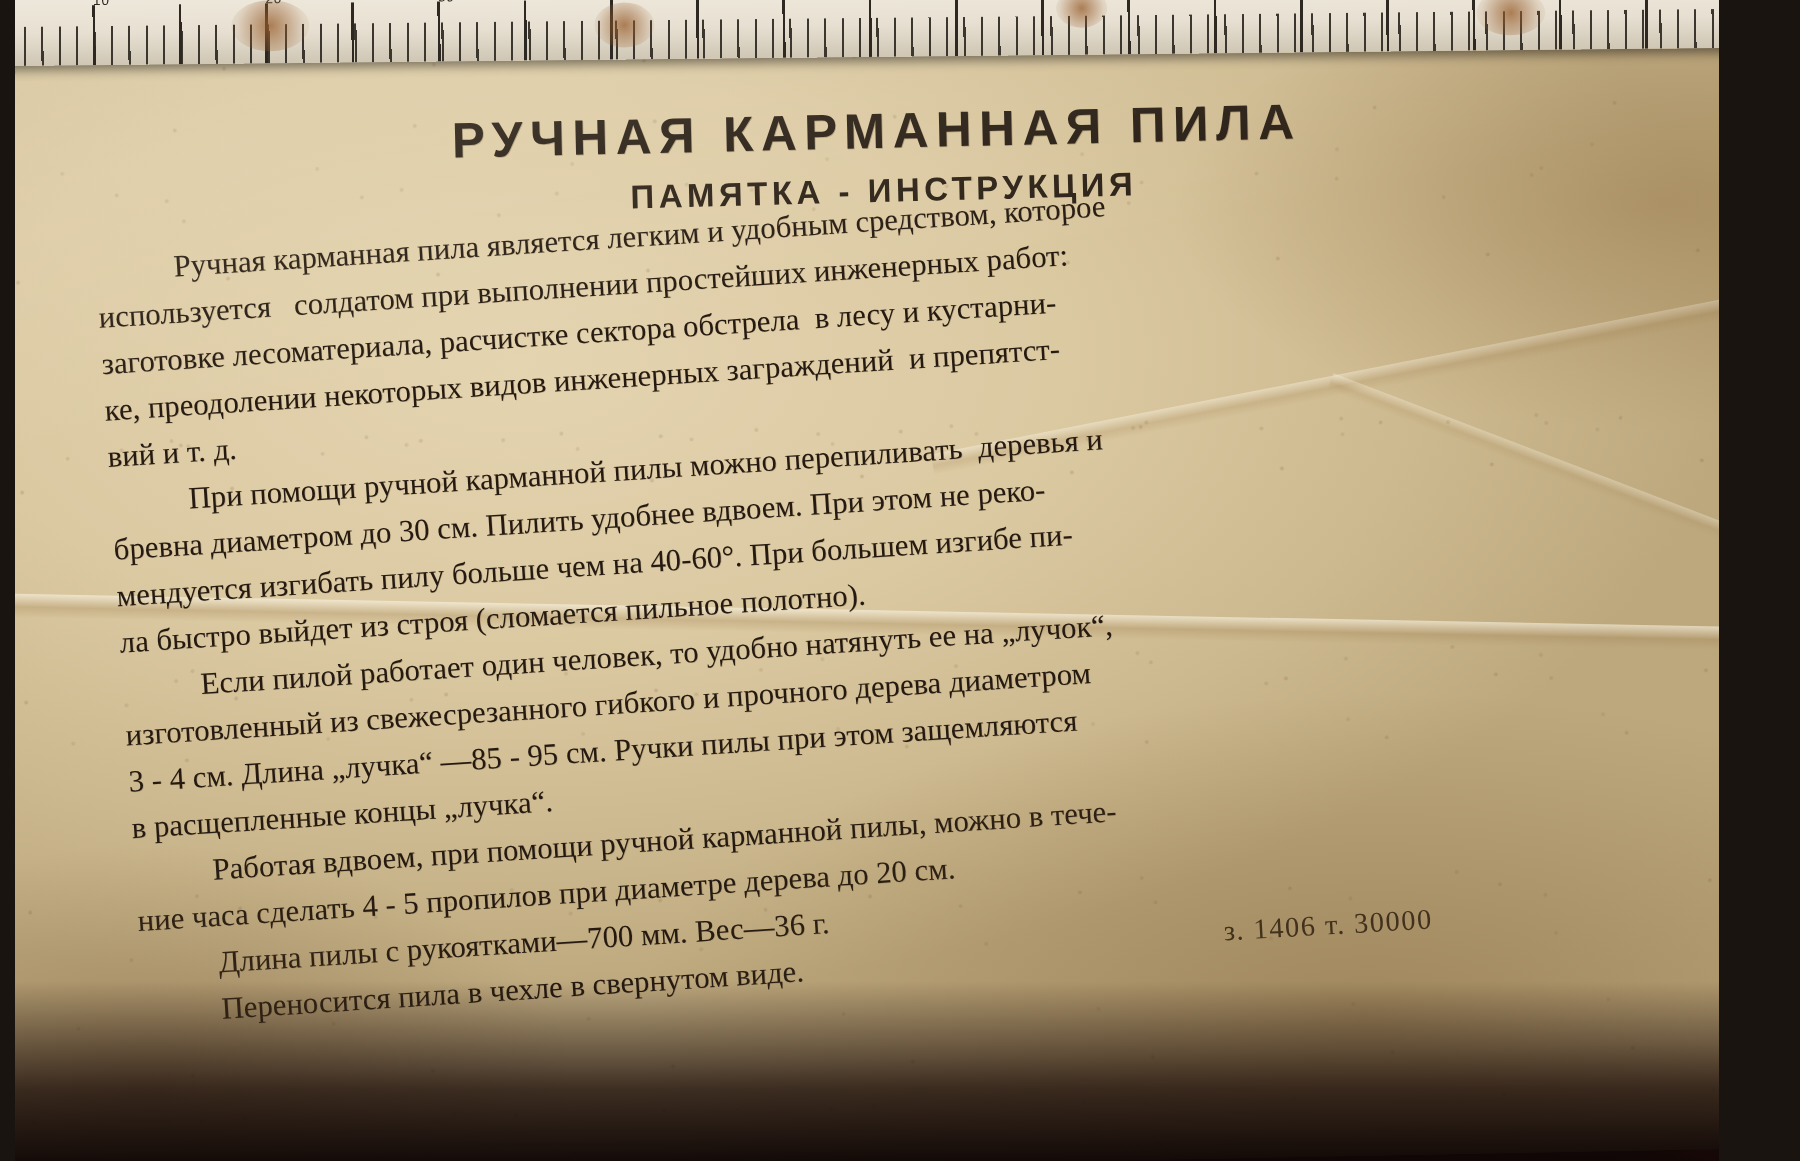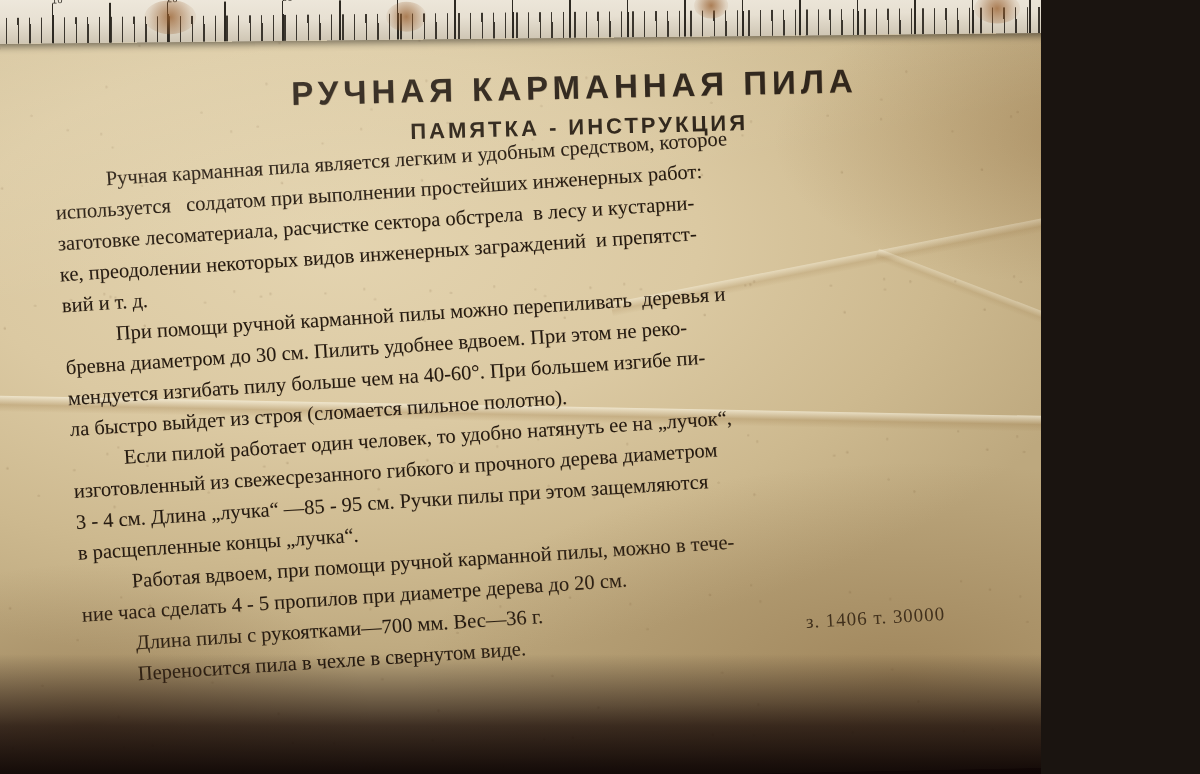--- a/index.html
+++ b/index.html
@@ -2,25 +2,26 @@
 <html lang="ru"><head>
 <meta charset="utf-8">
 <style>
   html, body {
     margin: 0;
     padding: 0;
     background: #1a1410;
   }
   #stage {
     position: relative;
-    width: 1041px;
+    width: 1136px;
     height: 774px;
     overflow: hidden;
     font-family: "Liberation Serif", serif;
     background: #4c1d95;
+    margin-left: 10px;
   }
 
   
   .bg-red {
     position: absolute;
     inset: 0;
     background:
       linear-gradient(100deg, #5a1a12 0%, #7b2218 18%, #8e2a1c 34%, #6d1d14 55%, #4a1410 72%, #3b100d 100%);
   }
   .bg-red-highlight {

